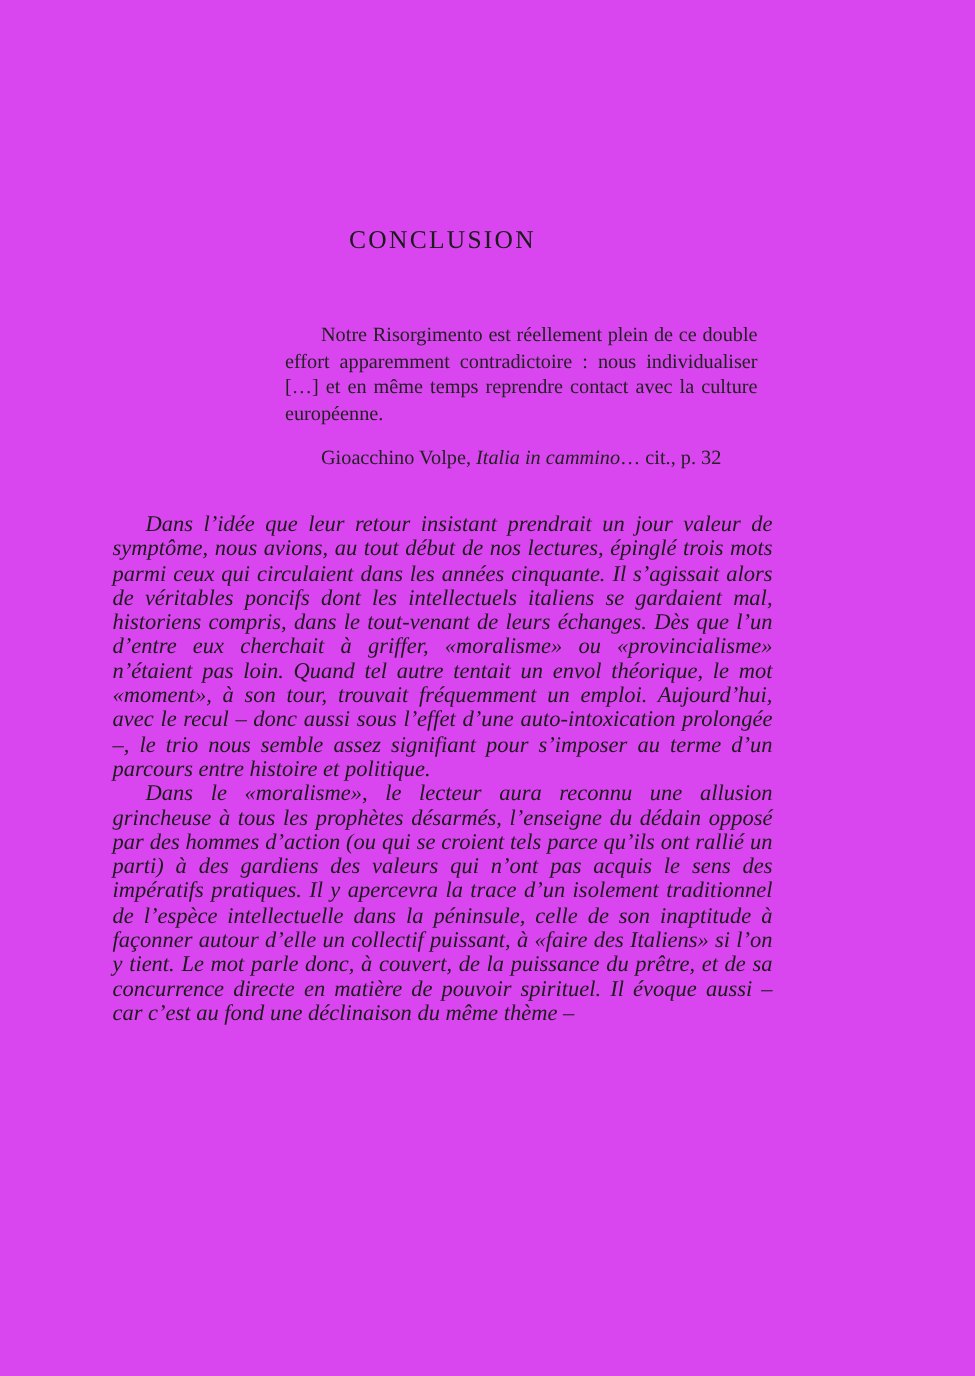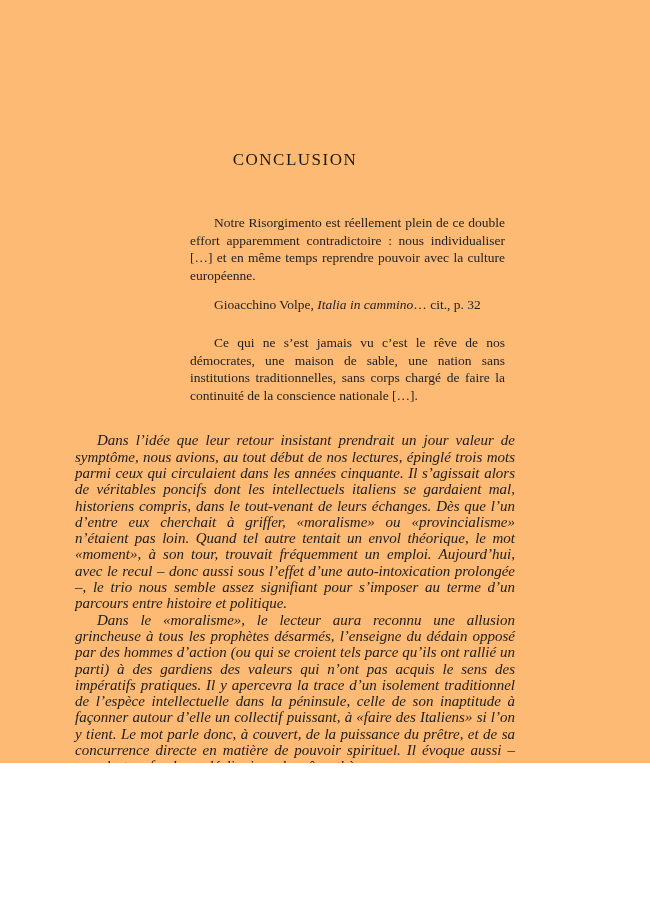--- a/index.html
+++ b/index.html
@@ -3,22 +3,22 @@
 <meta charset="utf-8">
 <style>
   * { margin: 0; padding: 0; box-sizing: border-box; }
   html, body {
     background: #ffffff;
     font-family: "Liberation Serif", "DejaVu Serif", serif;
   }
   .page {
     position: relative;
     width: 650px;
-    height: 763px;
-    background: #fdba74;
+    height: 917px;
+    background: #d946ef;
     color: #1e1e1e;
     overflow: hidden;
   }
   .content {
     position: absolute;
     left: 75px;
     top: 150px;
     width: 440px;
   }
   .chapter-title {
@@ -56,26 +56,25 @@
 </style>
 </head>
 <body>
 
 <div class="page">
   <div class="content">
 
     <h1 class="chapter-title">CONCLUSION</h1>
 
     <div class="epigraph">
-      <p class="quote">Notre Risorgimento est réellement plein de ce double effort apparemment contradictoire : nous individualiser […] et en même temps reprendre pouvoir avec la culture européenne.</p>
+      <p class="quote">Notre Risorgimento est réellement plein de ce double effort apparemment contradictoire : nous individualiser […] et en même temps reprendre contact avec la culture européenne.</p>
       <p class="attribution"><span>Gioacchino Volpe, </span><span class="work">Italia in cammino</span><span>… cit., p. 32</span></p>
     </div>
 
     <div class="epigraph">
-      <p class="quote">Ce qui ne s’est jamais vu c’est le rêve de nos démocrates, une maison de sable, une nation sans institutions traditionnelles, sans corps chargé de faire la continuité de la conscience nationale […].</p>
     </div>
 
     <div class="body-text">
       <p>Dans l’idée que leur retour insistant prendrait un jour valeur de symptôme, nous avions, au tout début de nos lectures, épinglé trois mots parmi ceux qui circulaient dans les années cinquante. Il s’agissait alors de véritables poncifs dont les intellectuels italiens se gardaient mal, historiens compris, dans le tout-venant de leurs échanges. Dès que l’un d’entre eux cherchait à griffer, «moralisme» ou «provincialisme» n’étaient pas loin. Quand tel autre tentait un envol théorique, le mot «moment», à son tour, trouvait fréquemment un emploi. Aujourd’hui, avec le recul – donc aussi sous l’effet d’une auto-intoxication prolongée –, le trio nous semble assez signifiant pour s’imposer au terme d’un parcours entre histoire et politique.</p>
       <p>Dans le «moralisme», le lecteur aura reconnu une allusion grincheuse à tous les prophètes désarmés, l’enseigne du dédain opposé par des hommes d’action (ou qui se croient tels parce qu’ils ont rallié un parti) à des gardiens des valeurs qui n’ont pas acquis le sens des impératifs pratiques. Il y apercevra la trace d’un isolement traditionnel de l’espèce intellectuelle dans la péninsule, celle de son inaptitude à façonner autour d’elle un collectif puissant, à «faire des Italiens» si l’on y tient. Le mot parle donc, à couvert, de la puissance du prêtre, et de sa concurrence directe en matière de pouvoir spirituel. Il évoque aussi – car c’est au fond une déclinaison du même thème –</p>
     </div>
 
   </div>
 </div>
 

